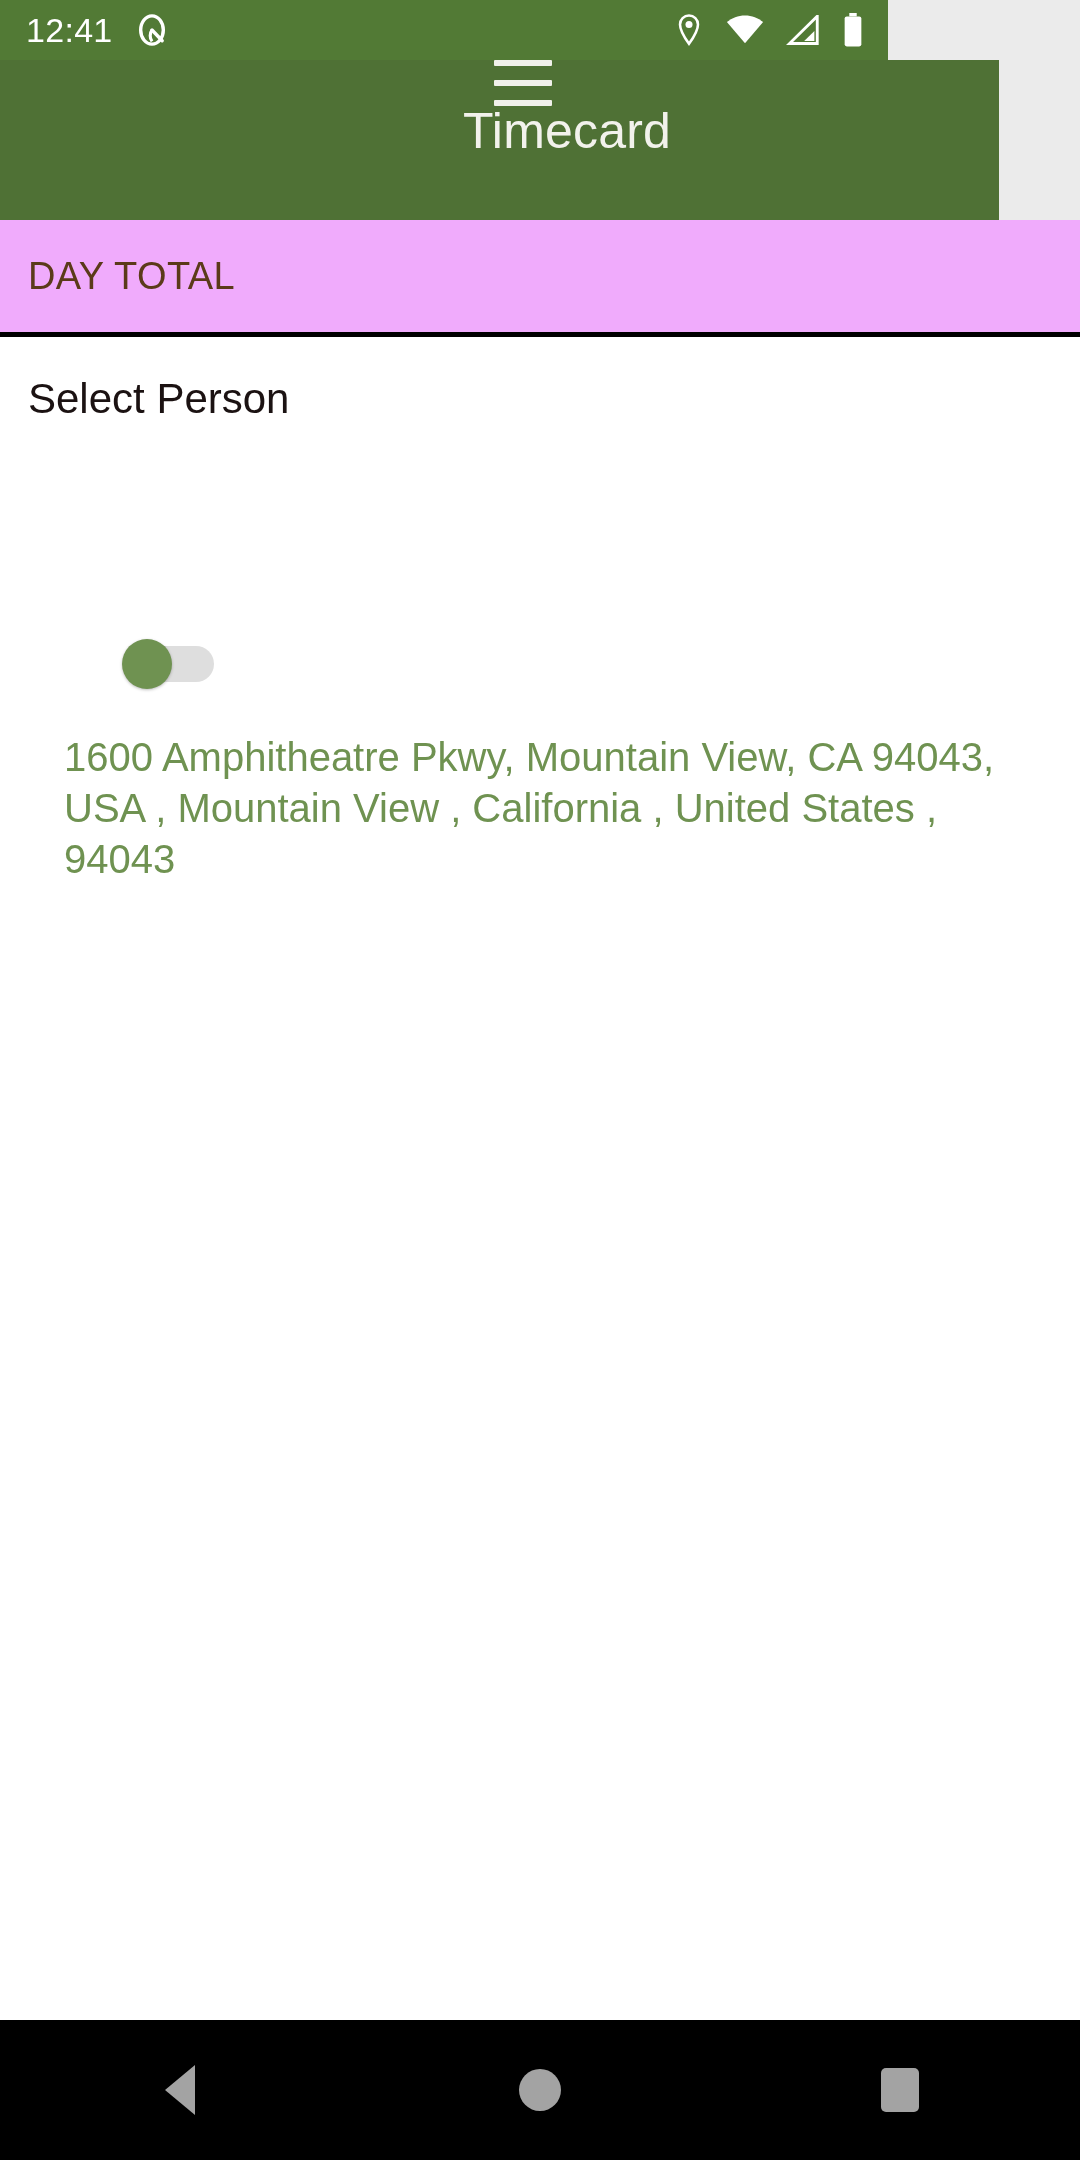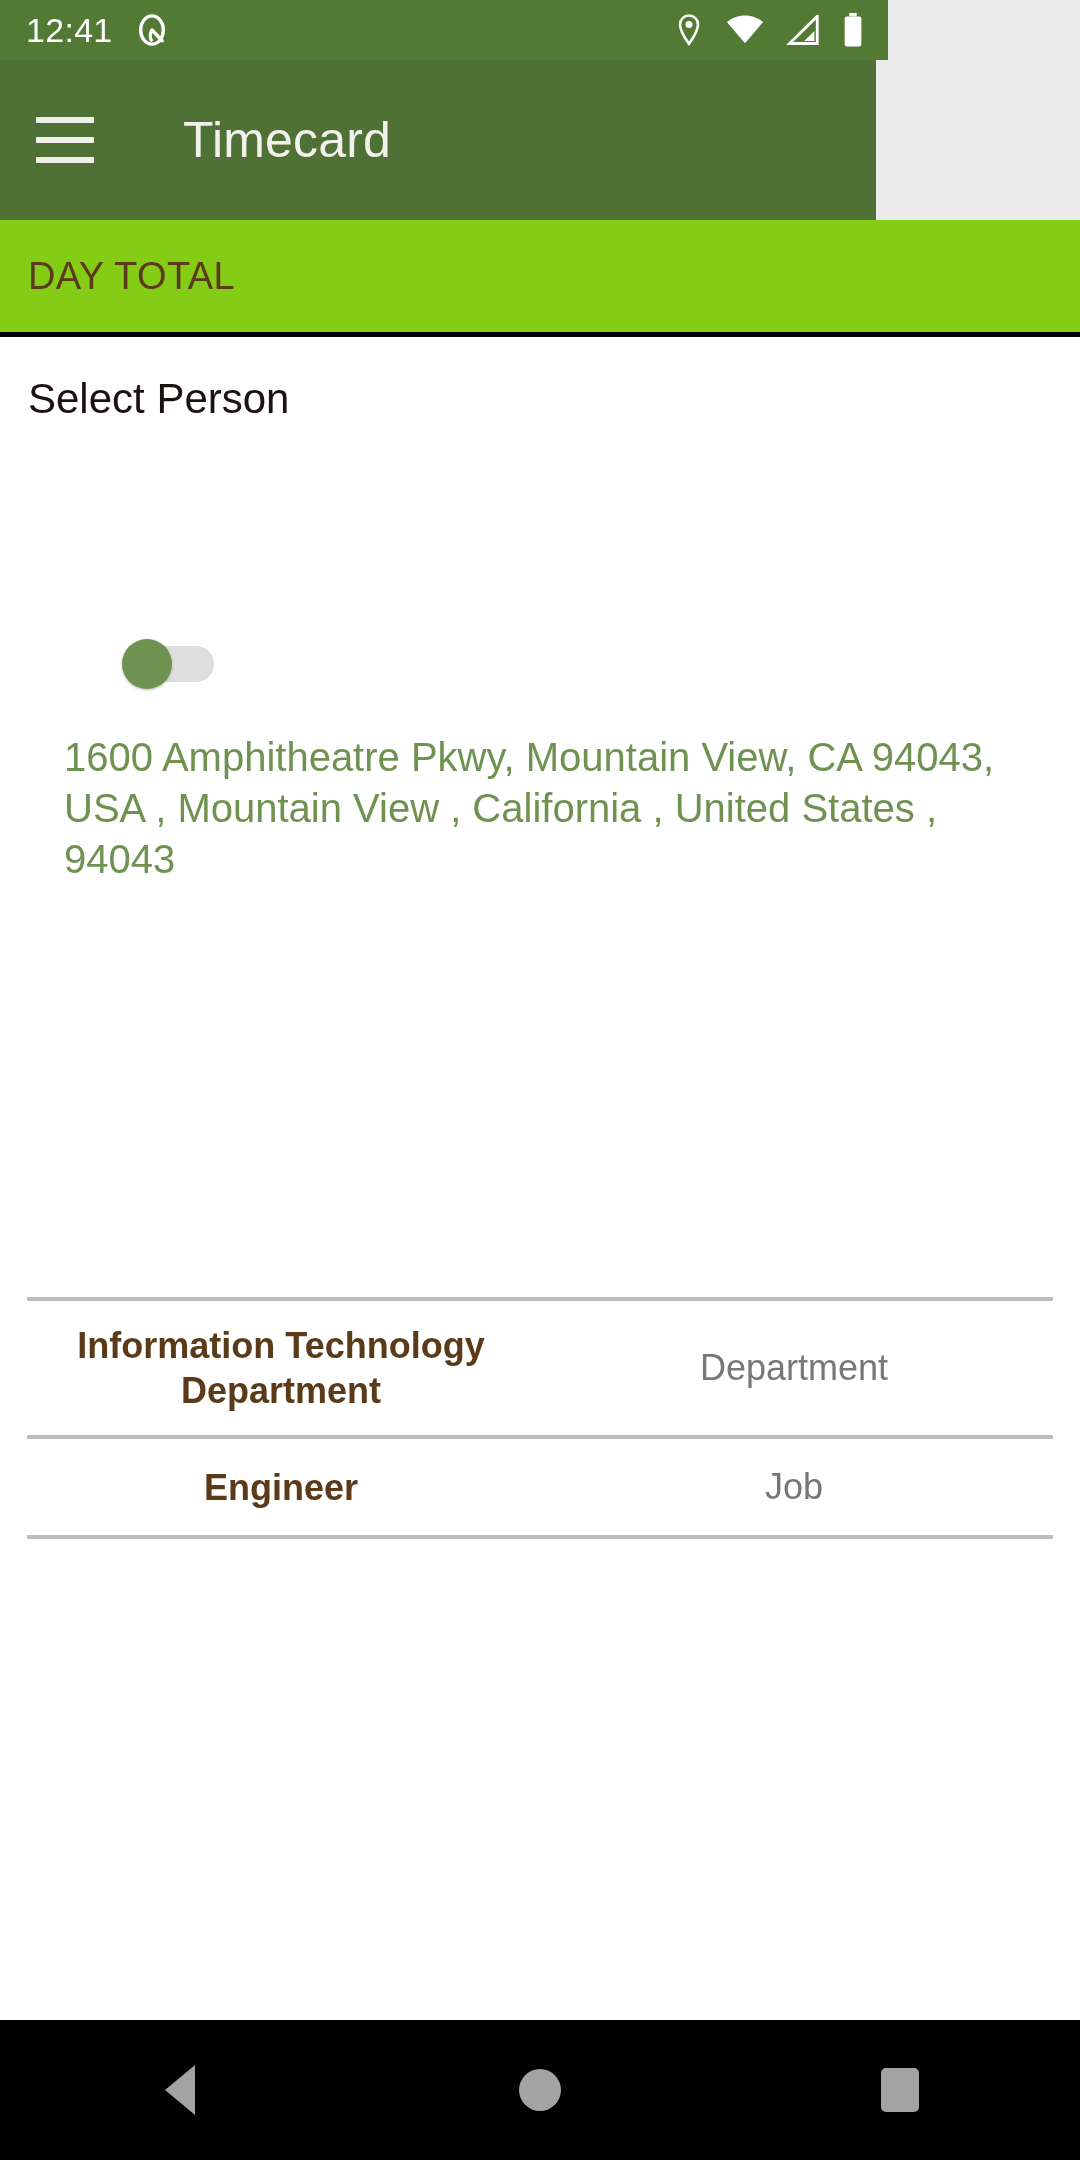--- a/index.html
+++ b/index.html
@@ -43,27 +43,28 @@
     display: flex;
     align-items: center;
     gap: 22px;
   }
   .sb-icon { display: block; }
 
   
   #app-bar {
     position: absolute;
     top: 60px; left: 0;
-    width: 876px;
+    width: 999px;
     height: 160px;
     background: #4f7135;
     display: flex;
     align-items: center;
     box-sizing: border-box;
-    padding-left: 36px;
+    padding-left: 46px;
+    flex-direction: column;
   }
   #hamburger-button {
     width: 58px;
     height: 46px;
     display: flex;
     flex-direction: column;
     justify-content: space-between;
     cursor: pointer;
   }
   #hamburger-button span {
@@ -80,21 +81,21 @@
     letter-spacing: 0.2px;
     line-height: 1;
   }
 
   
   #day-total-strip {
     position: absolute;
     top: 220px; left: 0;
     width: 1080px;
     height: 112px;
-    background: #84cc16;
+    background: #f0abfc;
     display: flex;
     align-items: center;
     box-sizing: border-box;
     padding-left: 28px;
   }
   #day-total-label {
     color: #5b3a19;
     font-size: 38px;
     letter-spacing: 0.4px;
     line-height: 1;
@@ -309,37 +310,20 @@
 
   <div id="track-location-row">
     <div id="track-location-switch">
       <div class="track"></div>
       <div class="thumb"></div>
     </div>
   </div>
 
   <div id="address-text">1600 Amphitheatre Pkwy, Mountain View, CA 94043, USA , Mountain View , California , United States , 94043</div>
 
-  <div id="detail-table">
-    <div class="detail-divider"></div>
-
-    <div class="detail-row tall">
-      <div class="detail-value">Information Technology Department</div>
-      <div class="detail-key">Department</div>
-    </div>
-
-    <div class="detail-divider"></div>
-
-    <div class="detail-row short">
-      <div class="detail-value">Engineer</div>
-      <div class="detail-key">Job</div>
-    </div>
-
-    <div class="detail-divider"></div>
-  </div>
 
 </div>
 
 <div id="nav-bar">
   <div class="nav-btn">
     <div id="nav-back-triangle"></div>
   </div>
   <div class="nav-btn">
     <div id="nav-home-circle"></div>
   </div>

